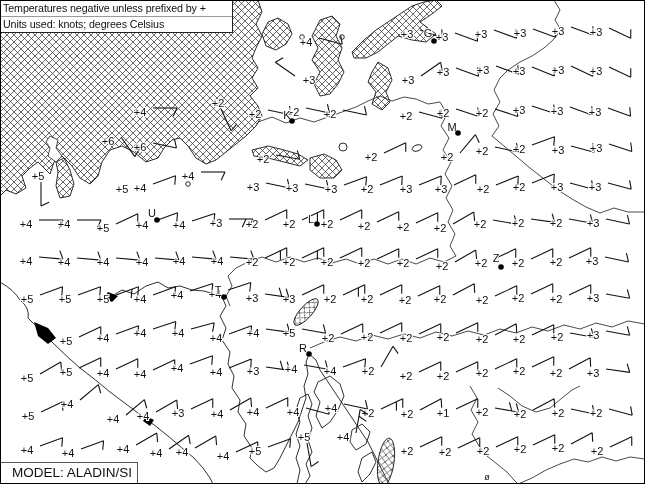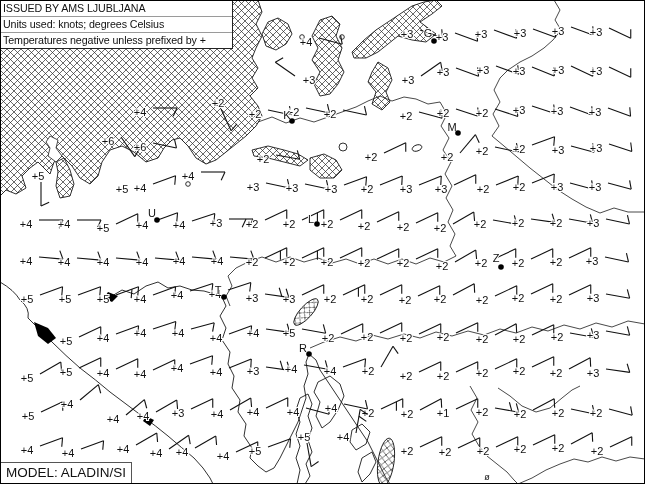--- a/index.html
+++ b/index.html
@@ -15,21 +15,21 @@
   }
   .hline{
     font-size:10.7px;line-height:15px;padding:0 2px;white-space:nowrap;
     border-bottom:1px solid #9a9a9a;color:#111;letter-spacing:-0.1px;
   }
   .hline:last-child{border-bottom:none;}
   .hline b{font-weight:bold;}
   .model-box{
     position:absolute;left:0;bottom:0;background:#fff;z-index:5;
     border:1px solid #555;border-left:none;border-bottom:none;
-    font-size:13.5px;color:#111;padding:2px 5px 3px 5px;
+    font-size:13.5px;color:#111;padding:2px 5px 3px 11px;
   }
 </style>
 </head>
 <body>
 
 <div class="stage">
 
   <svg id="map-svg" width="643" height="482" viewBox="1 1 643 482">
     <defs>
       <pattern id="xhatch" width="7" height="7" patternUnits="userSpaceOnUse">
@@ -906,22 +906,21 @@
         </g>
         <g>
           <text x="303" y="352" text-anchor="middle" font-size="11px" fill="#111" style="paint-order:stroke;stroke:#fff;stroke-width:2px;font-family:&quot;Liberation Sans&quot;,sans-serif;">R</text>
           <circle cx="309" cy="354" r="2.8" fill="#000"></circle>
         </g>
         <text x="487" y="480" text-anchor="middle" font-size="9px" fill="#111" style="font-family:&quot;Liberation Sans&quot;,sans-serif;">ø</text>
       </g>
   </svg>
 
   <div class="header-box" id="header-box">
-      <div class="hline"><span>ISSUED BY AMS LJUBLJANA</span></div>
+      <div class="hline"><span>Temperatures negative unless prefixed by +</span></div>
       <div class="hline"><span>Units used: knots; degrees Celsius</span></div>
-      <div class="hline"><span>Temperatures negative unless prefixed by +</span></div>
     </div>
 
   <div class="model-box">
     <span>MODEL: ALADIN/SI</span>
   </div>
 
 </div>
 
 </body></html>

